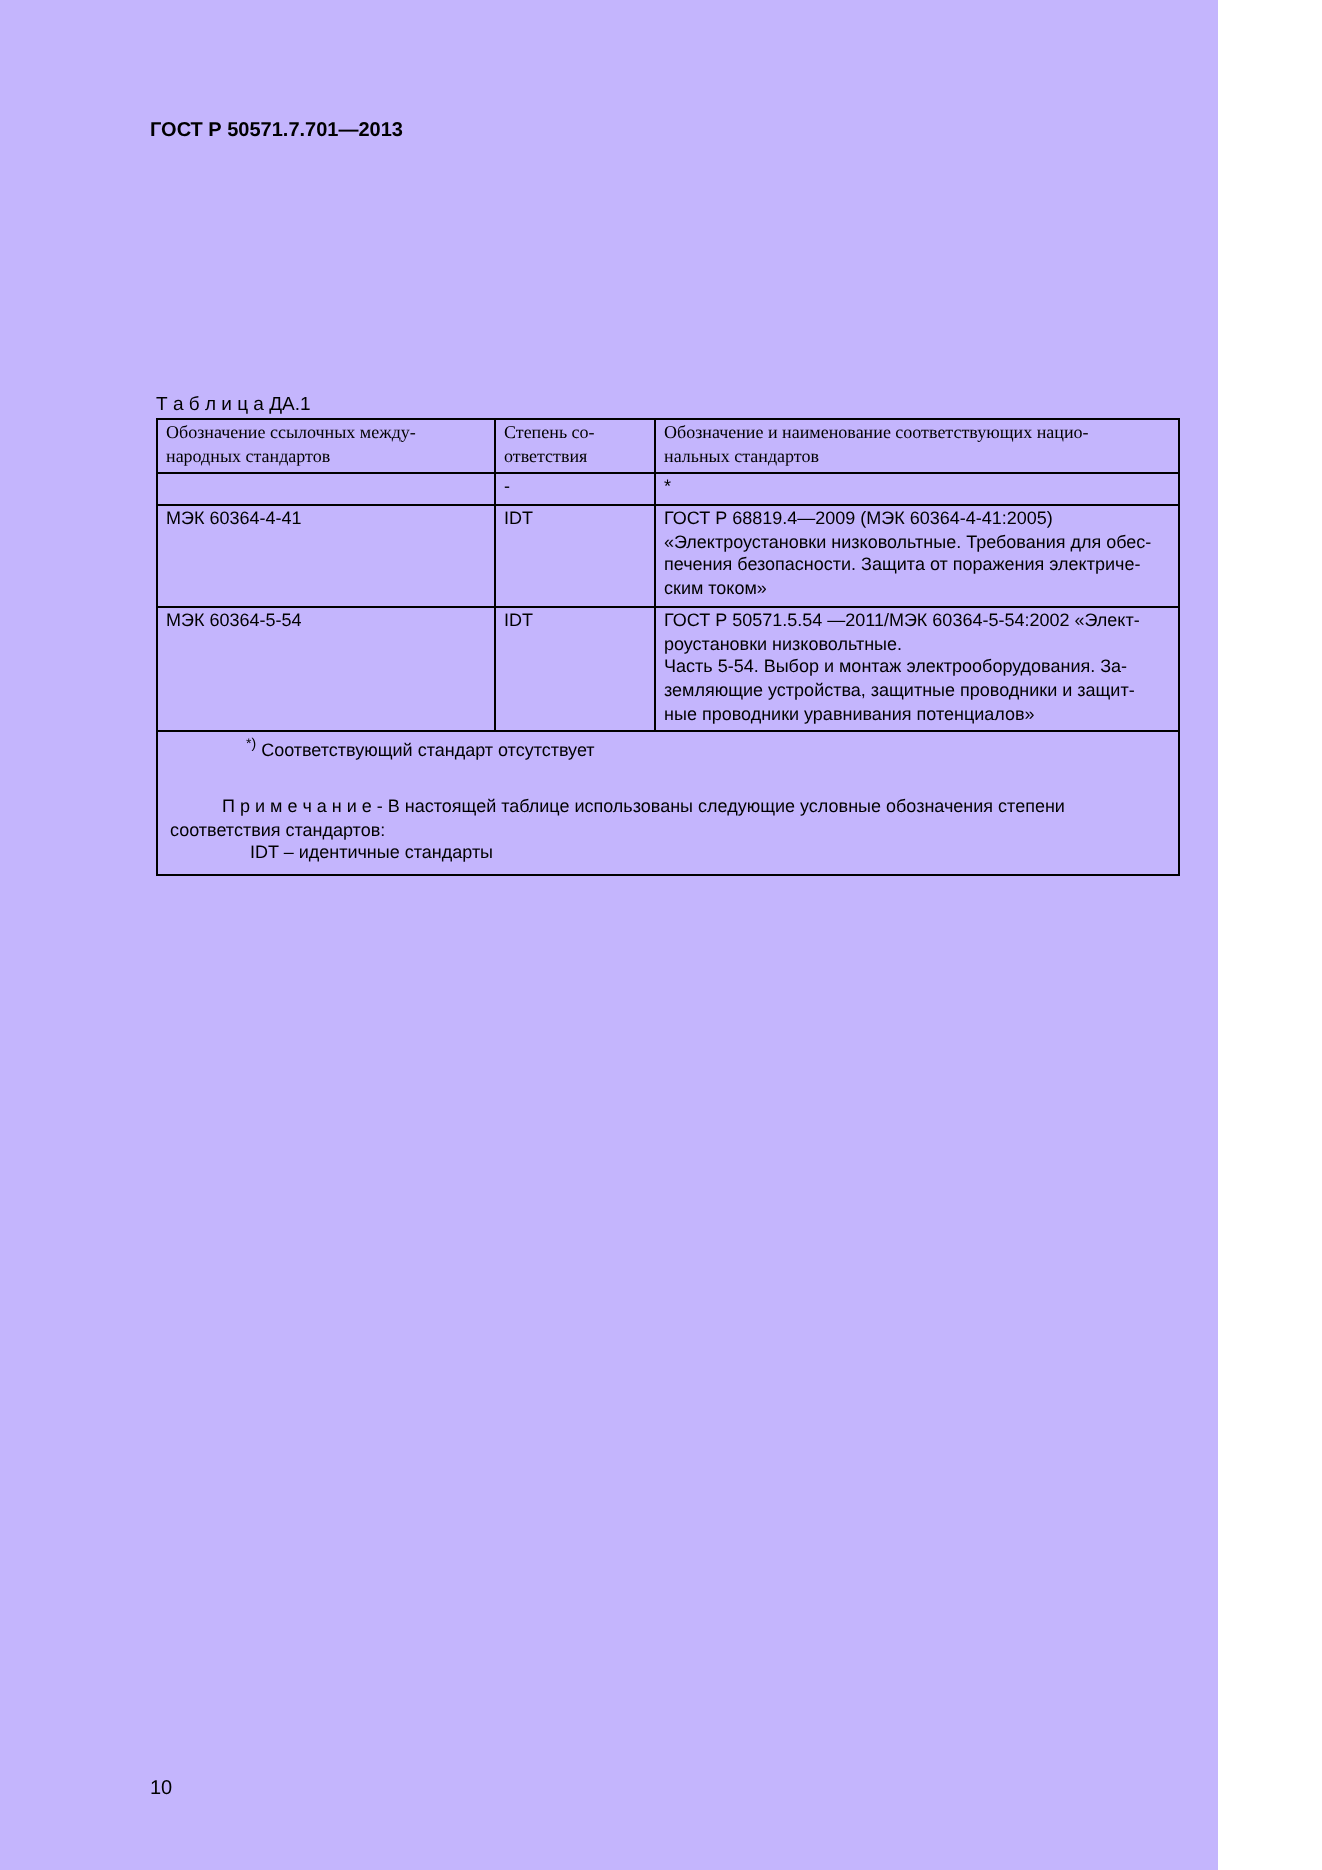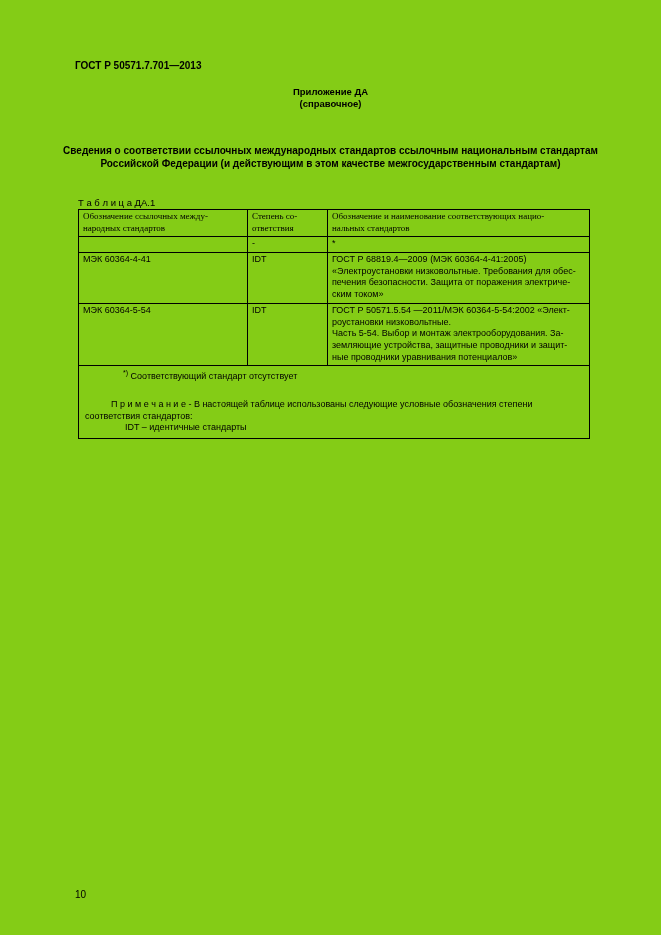--- a/index.html
+++ b/index.html
@@ -4,22 +4,22 @@
 <style>
   * { margin: 0; padding: 0; box-sizing: border-box; }
   html, body { background: #ffffff; }
   body {
     width: 661px; height: 935px;
     font-family: "Liberation Sans", sans-serif;
     color: #000;
   }
   .page {
     position: relative;
-    width: 661px; height: 935px;
-    background: #84cc16;
+    width: 609px; height: 935px;
+    background: #c4b5fd;
     overflow: hidden;
   }
   .doc-number {
     position: absolute; left: 75px; top: 60px;
     font-size: 10px; font-weight: bold;
   }
   .appendix {
     position: absolute; top: 86px; left: 0; right: 0;
     text-align: center; font-size: 9.5px; font-weight: bold; line-height: 1.3;
   }
@@ -62,26 +62,21 @@
     margin-top: 36px;
   }
 </style>
 </head>
 <body>
 
 <div class="page">
 
   <div class="doc-number">ГОСТ Р 50571.7.701—2013</div>
 
-  <div class="appendix">
-    <div>Приложение ДА</div>
-    <div>(справочное)</div>
-  </div>
 
-  <div class="heading">Сведения о соответствии ссылочных международных стандартов ссылочным национальным стандартам Российской Федерации (и действующим в этом качестве межгосударственным стандартам)</div>
 
   <div class="table-caption">Т а б л и ц а   ДА.1</div>
 
   <table class="std">
     <colgroup>
       <col style="width:169px">
       <col style="width:80px">
       <col style="width:262px">
     </colgroup>
     <thead>

